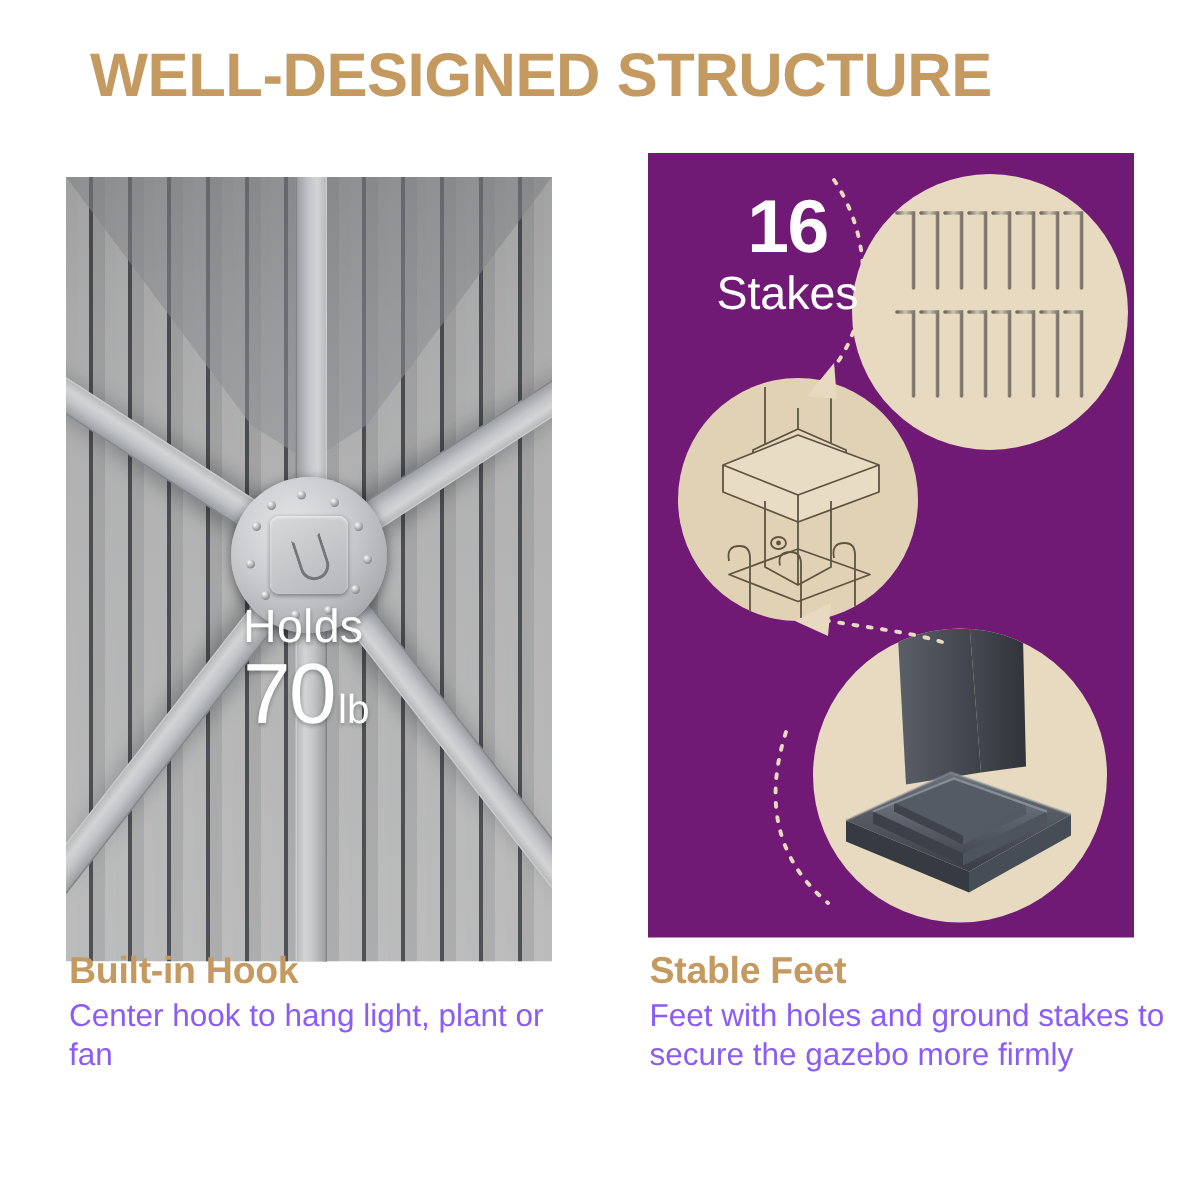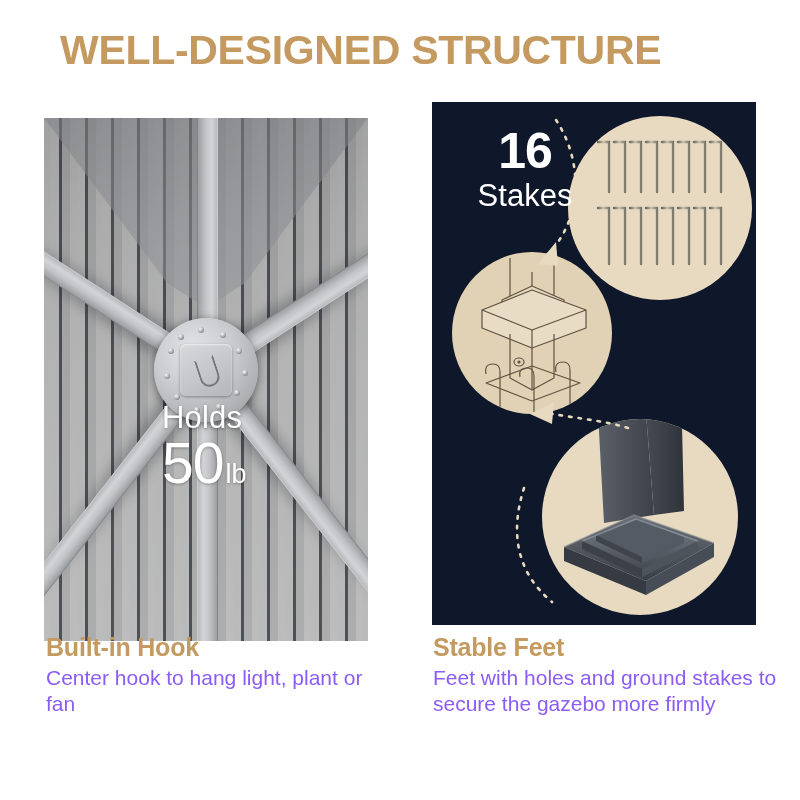--- a/index.html
+++ b/index.html
@@ -38,21 +38,21 @@
   }
 
   
   .panel {
     position: absolute;
     top: 102px;
     height: 523px;
     overflow: hidden;
   }
   .panel-left  { left: 44px;  width: 324px; margin-top: 16px; }
-  .panel-right { left: 432px; width: 324px; background: #0f172a; }
+  .panel-right { left: 432px; width: 324px; background: #701a75; }
 
   
   .roof {
     position: absolute;
     inset: 0;
     background: linear-gradient(180deg,#8d8d8d 0%,#9a9a9a 18%,#a5a5a5 45%,#b0b0b0 100%);
   }
   
   .corrugation {
     position: absolute;
@@ -265,21 +265,21 @@
         <div class="bolt" style="left:10px;top:55px"></div>
         <div class="hub-inner"></div>
         <div class="hub-hook"></div>
       </div>
 
     </div>
 
     <div class="holds-block">
       <div class="holds-word">Holds</div>
       <div class="holds-number-row">
-        <span class="holds-number">50</span>
+        <span class="holds-number">70</span>
         <span class="holds-unit">lb</span>
       </div>
     </div>
   </div>
 
   <div class="panel panel-right">
 
     <div class="circle stakes-circle">
       <svg class="svg-fill" viewBox="0 0 184 184">
         <defs>

